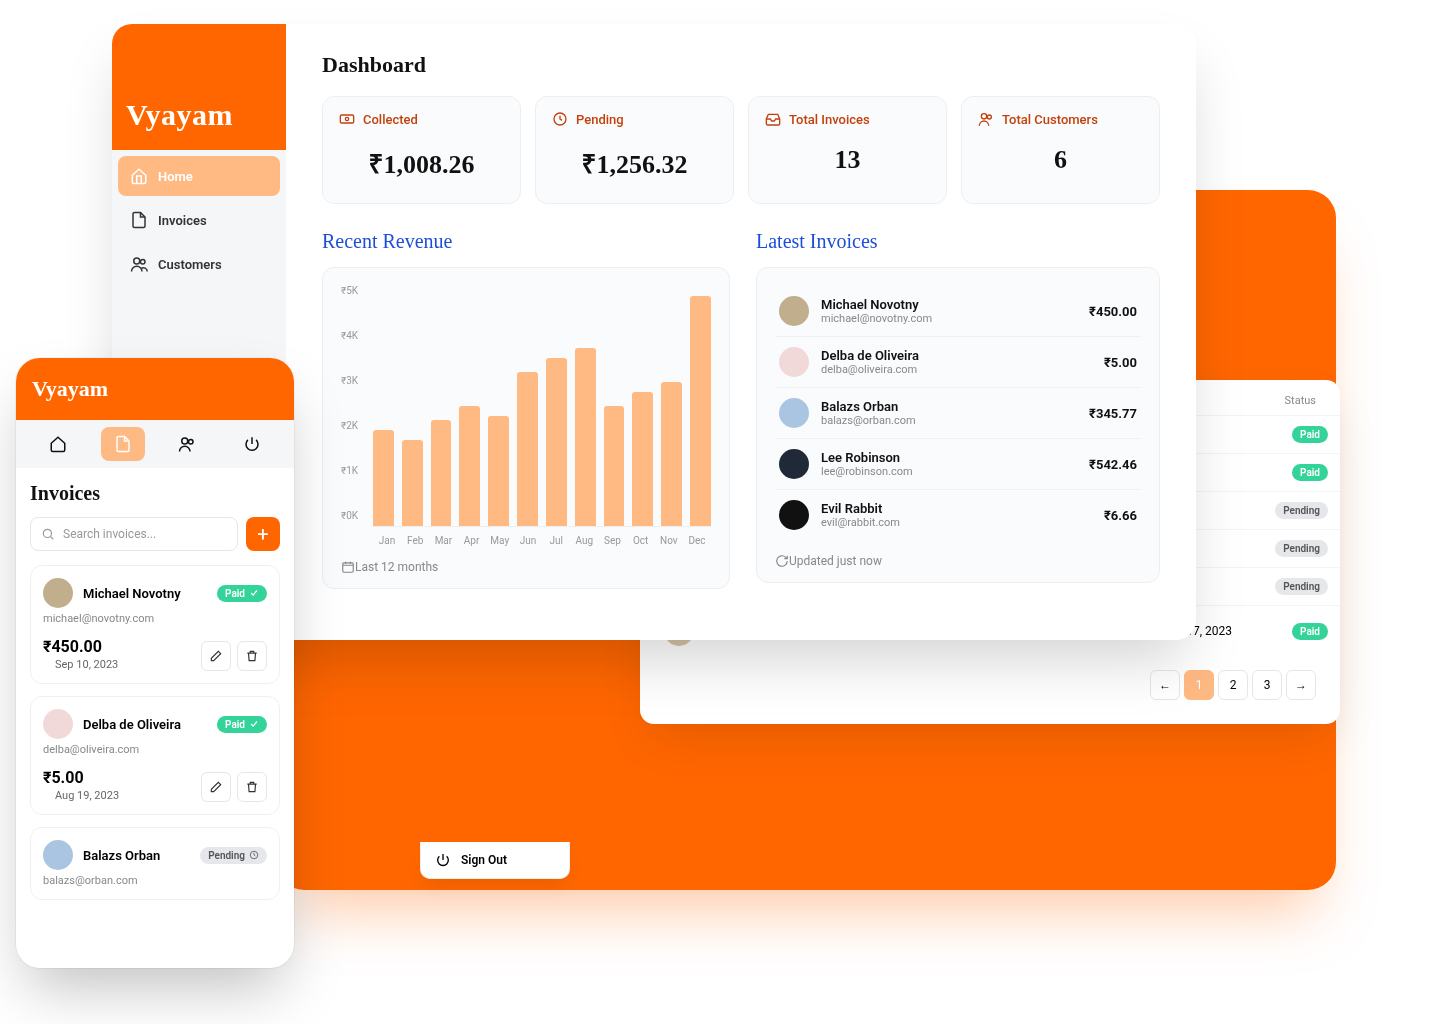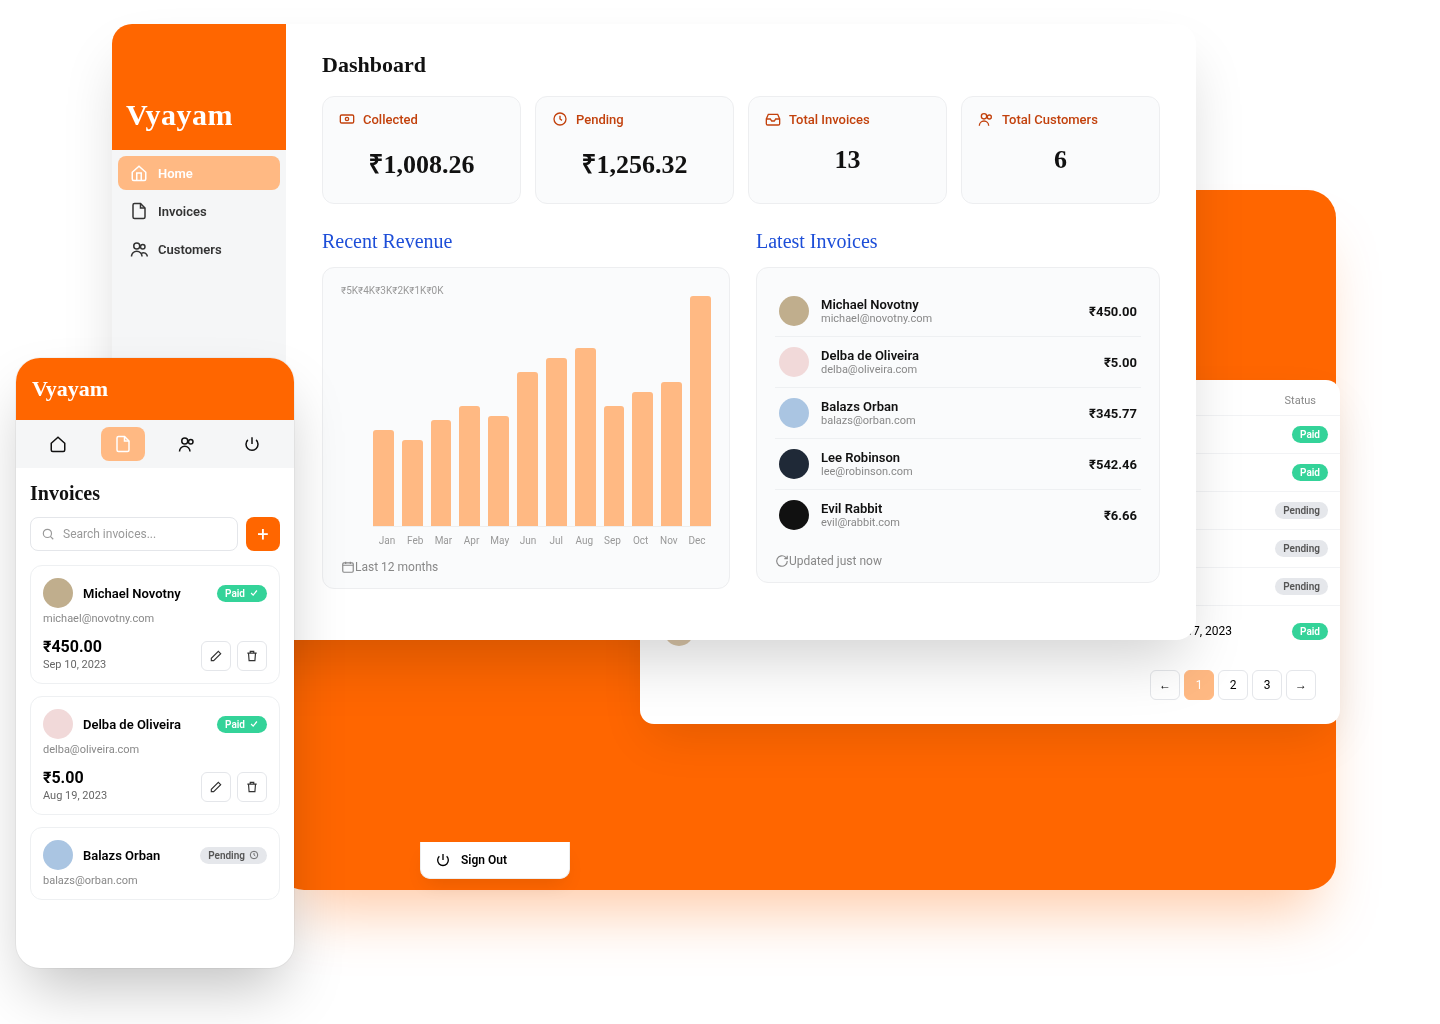--- a/index.html
+++ b/index.html
@@ -37,21 +37,21 @@
     display: flex; align-items: flex-end;
     padding: 18px 14px;
   }
   .brand span {
     font-family: Georgia, "Times New Roman", serif;
     font-size: 30px; font-weight: 700; color: #fff; letter-spacing: .5px;
   }
   .nav { padding: 6px; display: flex; flex-direction: column; gap: 4px; }
   .nav-item {
     display: flex; align-items: center; gap: 10px;
-    height: 34px; padding: 0 12px;
+    height: 40px; padding: 0 12px;
     border-radius: 8px;
     font-size: 13px; font-weight: 600; color: #333;
     cursor: pointer;
   }
   .nav-item.active { background: #ffb983; color: #fff; }
   .nav-item svg { width: 18px; height: 18px; flex: 0 0 18px; }
 
   .main { flex: 1; padding: 28px 36px 20px 36px; overflow: hidden; }
   .page-title {
     font-family: Georgia, "Times New Roman", serif;
@@ -76,21 +76,21 @@
   }
   .panel {
     background: #fafbfc; border: 1px solid #edeef0; border-radius: 12px; padding: 18px 18px 14px 18px;
   }
   .left-col { width: 408px; }
   .right-col { flex: 1; }
 
   
   .chart-wrap { position: relative; height: 260px; display: flex; flex-direction: column; }
   .chart-area { flex: 1; display: flex; align-items: stretch; }
-  .y-axis { display: flex; justify-content: space-between; width: 32px; font-size: 10px; color: #999; line-height: 1; padding-bottom: 6px;}
+  .y-axis { display: flex; flex-direction: column; justify-content: space-between; width: 32px; font-size: 10px; color: #999; line-height: 1; padding-bottom: 6px; gap: 26px;}
   .bars { flex: 1; display: flex; align-items: flex-end; justify-content: space-around; gap: 8px; border-bottom: 1px solid #eee; padding-bottom: 0;}
   .bar { flex: 1; background: #ffb983; border-radius: 3px 3px 0 0; max-width: 22px;}
   .x-axis { display: flex; justify-content: space-around; font-size: 10px; color: #999; padding: 8px 0 0 32px; }
   .x-axis span { flex: 1; text-align: center; }
   .panel-footer { display: flex; align-items: center; gap: 0; font-size: 12px; color: #888; margin-top: 14px; }
   .panel-footer svg { width: 14px; height: 14px; }
 
   
   .inv-row { display: flex; align-items: center; gap: 12px; padding: 10px 4px; border-bottom: 1px solid #eef0f2; }
   .inv-row:last-child { border-bottom: none; }
@@ -124,21 +124,21 @@
   .m-add { width:34px;height:34px;border-radius:8px;background:#ff6600;color:#fff;display:flex;align-items:center;justify-content:center;font-size:20px;cursor:pointer;}
   .m-card { border:1px solid #eef0f2; border-radius: 12px; padding:12px; margin-bottom: 12px; }
   .m-card .top { display:flex; align-items:center; gap:10px; }
   .m-card .nm { font-size: 13px; font-weight:600; }
   .m-card .em { font-size: 11px; color:#888; margin-top:4px;}
   .badge { font-size: 10px; font-weight:600; padding:3px 8px; border-radius: 10px; display:inline-flex;align-items:center;gap:4px;}
   .badge.paid { background:#34d399; color:#fff;}
   .badge.pending { background:#e5e7eb; color:#555;}
   .m-card .bot { display:flex; justify-content:space-between; align-items:flex-end; margin-top:12px;}
   .m-card .amtd .a { font-size:16px; font-weight:700;}
-  .m-card .amtd .d { font-size:11px; color:#666; margin-top:2px;}
+  .m-card .amtd .d { font-size:11px; color:#666; margin-top:2px;margin-left:12px;}
   .m-card .acts { display:flex; gap:6px;}
   .m-card .acts .ib { width:30px;height:30px;border:1px solid #e4e6ea;border-radius:6px;display:flex;align-items:center;justify-content:center;cursor:pointer;}
   .m-card .acts svg{width:14px;height:14px;}
 
   
   .back-table {
     position: absolute;
     top: 380px; left: 640px;
     width: 700px;
     background: #fff;

